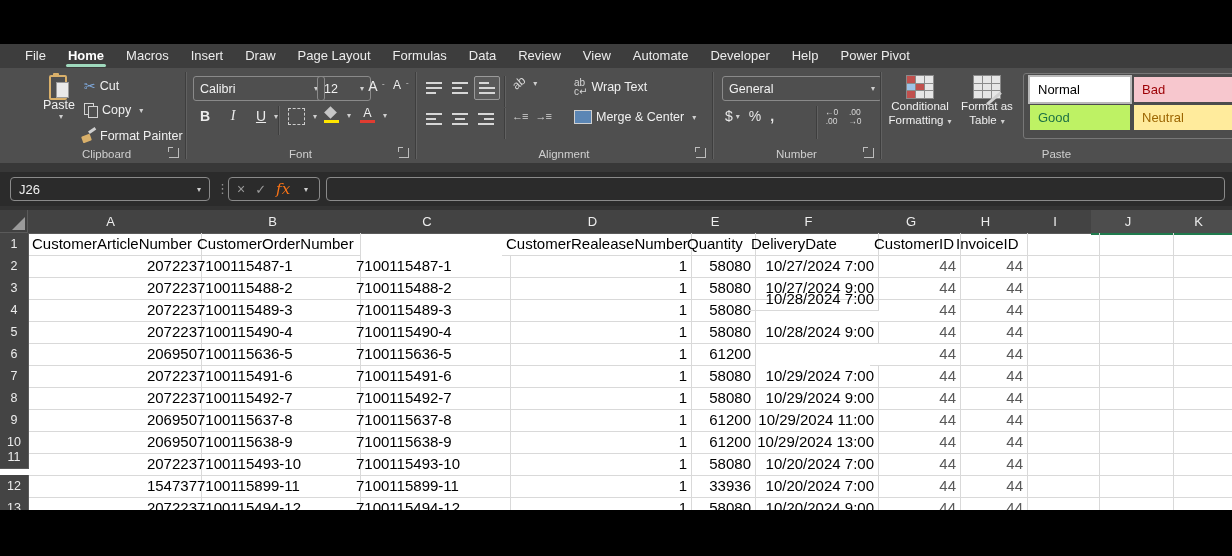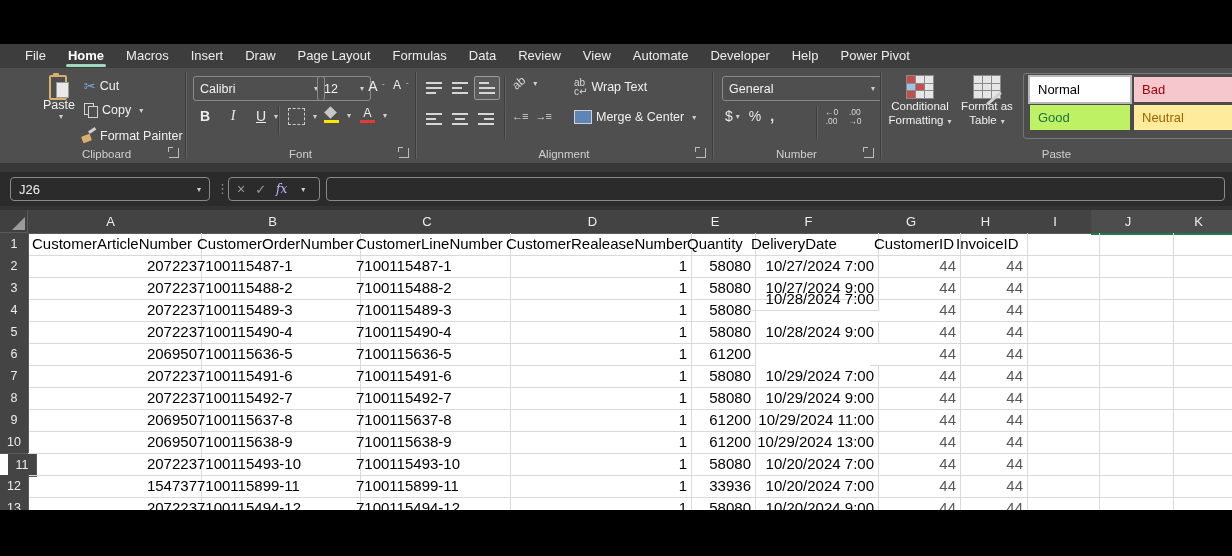--- a/index.html
+++ b/index.html
@@ -89,21 +89,21 @@
 
   
   #formulabar{left:0;top:172px;width:1232px;height:34px;background:#2b2b2b;}
   #fb-gap{left:0;top:206px;width:1232px;height:4px;background:#333333;}
   #name-box{left:10px;top:5px;width:200px;height:24px;border:1px solid #8a8a8a;border-radius:4px;color:#f0f0f0;
             font-size:13px;display:flex;align-items:center;padding:0 8px;}
   #name-box .dd{margin-left:auto;}
   #fb-dots{left:216px;top:5px;height:24px;color:#8f8f8f;font-size:13px;line-height:24px;font-family:"DejaVu Sans",sans-serif;}
   #fx-box{left:228px;top:5px;width:92px;height:24px;border:1px solid #8a8a8a;border-radius:4px;display:flex;align-items:center;gap:10px;padding:0 8px;}
   #fx-box .x{color:#9a9a9a;font-size:14px;} #fx-box .ck{color:#9a9a9a;font-size:13px;font-family:"DejaVu Sans",sans-serif;}
-  #fx-box .fx{color:#c4b5fd;font-size:12px;font-style:italic;font-family:"DejaVu Serif",serif;}
+  #fx-box .fx{color:#f97316;font-size:15px;font-style:italic;font-family:"DejaVu Serif",serif;}
   #formula-input{left:326px;top:5px;width:899px;height:24px;border:1px solid #8a8a8a;border-radius:4px;color:#eee;font-size:13px;}
 
   
   #sheet{left:0;top:210px;width:1232px;height:346px;background:#ffffff;overflow:hidden;}
   .colhdr{position:absolute;top:0;height:23px;background:#434343;color:#ededed;font-size:13px;text-align:center;line-height:23px;
           border-right:1px solid #5a5a5a;border-bottom:1px solid #5a5a5a;}
   .colhdr.sel{background:#4d4d4d;border-bottom:2px solid #1f7a4d;}
   #corner{left:0;top:0;width:28px;height:23px;background:#404040;border-right:1px solid #5a5a5a;border-bottom:1px solid #5a5a5a;}
   #corner::after{content:"";position:absolute;right:2px;bottom:2px;border-style:solid;border-width:0 0 13px 13px;border-color:transparent transparent #9b9b9b transparent;}
   .rowhdr{position:absolute;left:0;width:28px;height:22px;background:#444444;color:#ededed;font-size:12.5px;text-align:center;line-height:22px;
@@ -422,21 +422,20 @@
       <div class="colhdr" style="left: 683px; width: 64px;">E</div>
       <div class="colhdr" style="left: 747px; width: 123px;">F</div>
       <div class="colhdr" style="left: 870px; width: 82px;">G</div>
       <div class="colhdr" style="left: 952px; width: 67px;">H</div>
       <div class="colhdr" style="left: 1019px; width: 72px;">I</div>
       <div class="colhdr sel" style="left: 1091px; width: 74px;">J</div>
       <div class="colhdr sel" style="left: 1165px; width: 67px;">K</div>
       <div class="rowhdr" style="top: 23px;">1</div>
       <div class="cell" style="left: 28px; top: 23px; width: 165px; text-align: left;">CustomerArticleNumber</div>
       <div class="cell" style="left: 193px; top: 23px; width: 159px; text-align: left;">CustomerOrderNumber</div>
-      <div class="cell" style="left: 352px; top: 23px; width: 150px; text-align: left;">CustomerLineNumber</div>
       <div class="cell" style="left: 502px; top: 23px; width: 181px; text-align: left;">CustomerRealeaseNumber</div>
       <div class="cell" style="left: 683px; top: 23px; width: 64px; text-align: left;">Quantity</div>
       <div class="cell" style="left: 747px; top: 23px; width: 123px; text-align: left;">DeliveryDate</div>
       <div class="cell" style="left: 870px; top: 23px; width: 82px; text-align: left;">CustomerID</div>
       <div class="cell" style="left: 952px; top: 23px; width: 67px; text-align: left;">InvoiceID</div>
       <div class="cell" style="left: 1019px; top: 23px; width: 72px; text-align: left;"></div>
       <div class="cell" style="left: 1091px; top: 23px; width: 74px; text-align: left;"></div>
       <div class="cell" style="left: 1165px; top: 23px; width: 67px; text-align: left;"></div>
       <div class="rowhdr" style="top: 45px;">2</div>
       <div class="cell" style="left: 28px; top: 45px; width: 165px; text-align: right;">207223</div>
@@ -538,21 +537,21 @@
       <div class="cell" style="left: 193px; top: 221px; width: 159px; text-align: left;">7100115638-9</div>
       <div class="cell" style="left: 352px; top: 221px; width: 150px; text-align: left;">7100115638-9</div>
       <div class="cell" style="left: 502px; top: 221px; width: 181px; text-align: right;">1</div>
       <div class="cell" style="left: 683px; top: 221px; width: 64px; text-align: right;">61200</div>
       <div class="cell" style="left: 747px; top: 221px; width: 123px; text-align: right;">10/29/2024 13:00</div>
       <div class="cell muted" style="left: 870px; top: 221px; width: 82px; text-align: right;">44</div>
       <div class="cell muted" style="left: 952px; top: 221px; width: 67px; text-align: right;">44</div>
       <div class="cell" style="left: 1019px; top: 221px; width: 72px; text-align: right;"></div>
       <div class="cell" style="left: 1091px; top: 221px; width: 74px; text-align: right;"></div>
       <div class="cell" style="left: 1165px; top: 221px; width: 67px; text-align: right;"></div>
-      <div class="rowhdr" style="top: 244px; margin-left: 8px;">11</div>
+      <div class="rowhdr" style="top: 236px;">11</div>
       <div class="cell" style="left: 28px; top: 243px; width: 165px; text-align: right;">207223</div>
       <div class="cell" style="left: 193px; top: 243px; width: 159px; text-align: left;">7100115493-10</div>
       <div class="cell" style="left: 352px; top: 243px; width: 150px; text-align: left;">7100115493-10</div>
       <div class="cell" style="left: 502px; top: 243px; width: 181px; text-align: right;">1</div>
       <div class="cell" style="left: 683px; top: 243px; width: 64px; text-align: right;">58080</div>
       <div class="cell" style="left: 747px; top: 243px; width: 123px; text-align: right;">10/20/2024 7:00</div>
       <div class="cell muted" style="left: 870px; top: 243px; width: 82px; text-align: right;">44</div>
       <div class="cell muted" style="left: 952px; top: 243px; width: 67px; text-align: right;">44</div>
       <div class="cell" style="left: 1019px; top: 243px; width: 72px; text-align: right;"></div>
       <div class="cell" style="left: 1091px; top: 243px; width: 74px; text-align: right;"></div>

